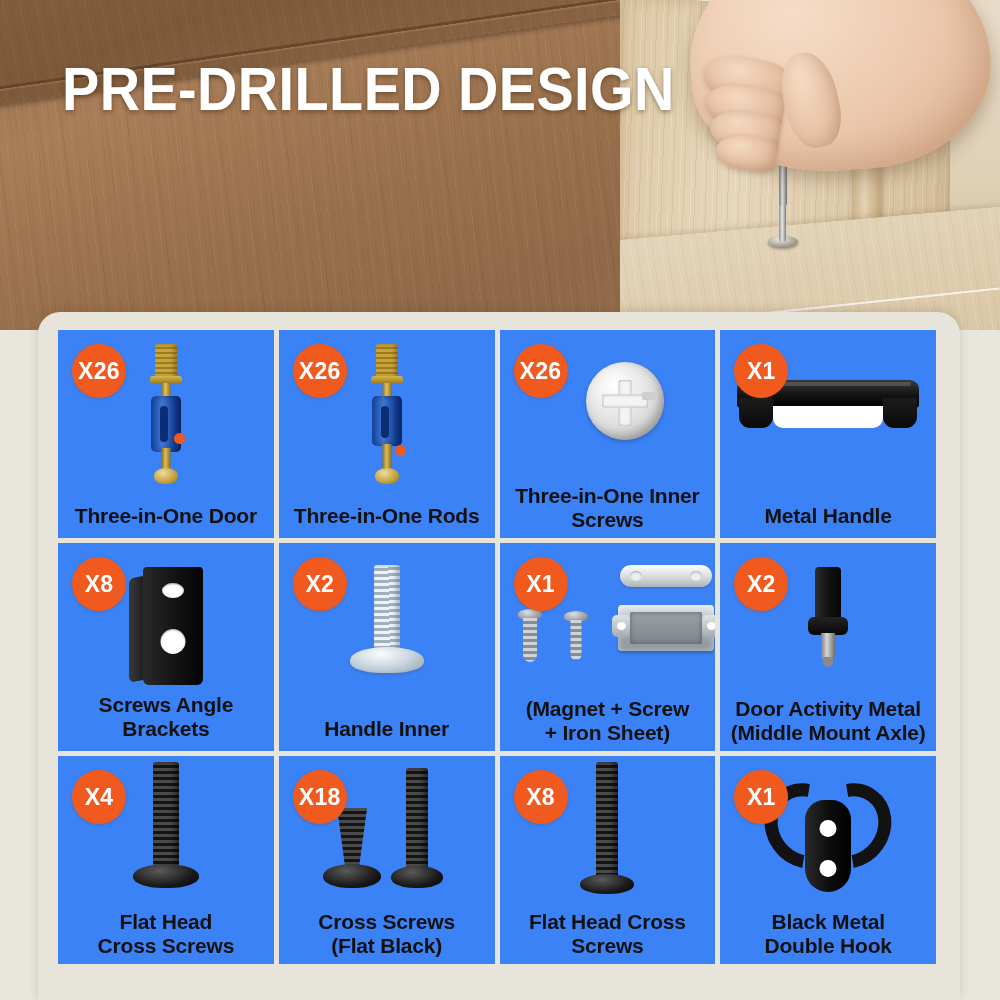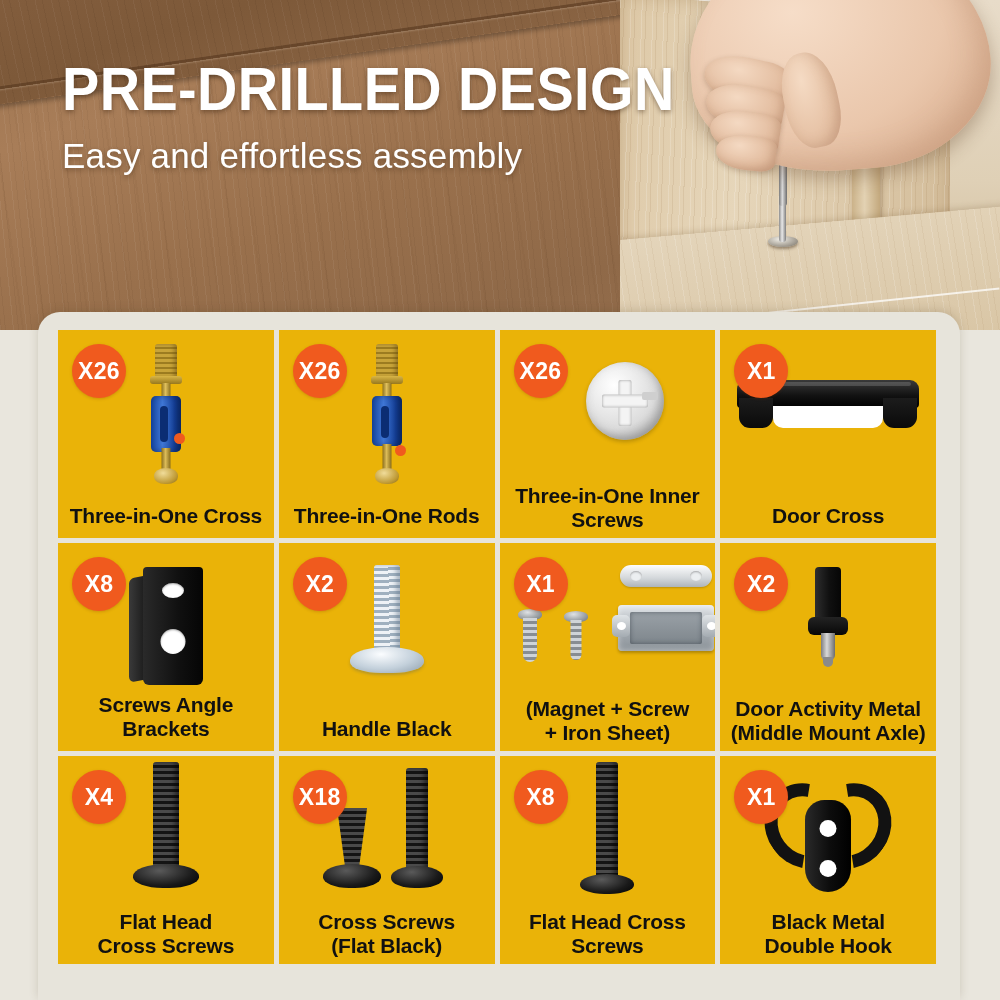--- a/index.html
+++ b/index.html
@@ -124,21 +124,21 @@
   .panel{
     position:absolute;left:38px;top:312px;width:922px;height:688px;
     background:#E7E4DB;border-radius:22px 22px 0 0;
     box-shadow:0 -2px 10px rgba(80,60,35,.18);
   }
   .grid{
     position:absolute;left:20px;top:18px;width:878px;
     display:grid;grid-template-columns:repeat(4,1fr);
     grid-auto-rows:208px;gap:5px;
   }
-  .card{position:relative;background:#eab308;overflow:hidden;}
+  .card{position:relative;background:#3b82f6;overflow:hidden;}
   .badge{
     position:absolute;left:14px;top:14px;width:54px;height:54px;border-radius:50%;
     background:#F05A1E;color:#fff;font-size:23px;font-weight:bold;
     display:flex;align-items:center;justify-content:center;letter-spacing:.3px;
     box-shadow:0 1px 3px rgba(120,50,10,.25);z-index:3;
   }
   .art{position:absolute;left:0;top:6px;width:100%;height:140px;}
   .label{
     position:absolute;left:6px;right:6px;bottom:10px;
     text-align:center;font-size:21px;font-weight:bold;color:#111;
@@ -293,39 +293,38 @@
 
     <div class="hand"></div>
     <div class="finger f1"></div>
     <div class="finger f2"></div>
     <div class="finger f3"></div>
     <div class="finger f4"></div>
     <div class="thumb"></div>
   </div>
 
   <div class="headline">PRE-DRILLED DESIGN</div>
-  <div class="subhead">Easy and effortless assembly</div>
 
   <div class="panel">
     <div class="grid">
 
       <div class="card">
         <div class="badge">X26</div>
         <div class="art">
           <div class="ctr tio-thread"></div>
             <div class="ctr tio-flange"></div>
             <div class="ctr tio-neck"></div>
           <div class="ctr tio-sleeve">
               <div class="tio-slot"></div>
               <div class="tio-dot"></div>
             </div>
           <div class="ctr tio-rod"></div>
             <div class="ctr tio-ball"></div>
         </div>
-        <div class="label">Three-in-One Cross</div>
+        <div class="label">Three-in-One Door</div>
       </div>
 
       <div class="card">
         <div class="badge">X26</div>
         <div class="art">
           <div class="ctr tio-thread"></div>
             <div class="ctr tio-flange"></div>
             <div class="ctr tio-neck"></div>
           <div class="ctr tio-sleeve" style="height:50px">
               <div class="tio-slot" style="height:32px"></div>
@@ -356,21 +355,21 @@
         <div class="badge">X1</div>
         <div class="art">
           <div class="ctr handle">
             <div class="handle-bar"></div>
             <div class="handle-leg l"></div>
               <div class="handle-leg r"></div>
             <div class="handle-inner"></div>
             <div class="handle-hl"></div>
           </div>
         </div>
-        <div class="label">Door Cross</div>
+        <div class="label">Metal Handle</div>
       </div>
 
       <div class="card">
         <div class="badge">X8</div>
         <div class="art">
           <div class="ctr brk">
             <div class="brk-side"></div>
             <div class="brk-face">
               <div class="brk-hole brk-h1"></div>
               <div class="brk-hole brk-h2"></div>
@@ -379,21 +378,21 @@
         </div>
         <div class="label">Screws Angle Brackets</div>
       </div>
 
       <div class="card">
         <div class="badge">X2</div>
         <div class="art">
           <div class="ctr hs-thread"></div>
           <div class="ctr hs-head"></div>
         </div>
-        <div class="label">Handle Black</div>
+        <div class="label">Handle Inner</div>
       </div>
 
       <div class="card">
         <div class="badge">X1</div>
         <div class="art mk">
           <div class="plate">
             <div class="plate-h" style="left:10px"></div>
               <div class="plate-h" style="right:10px"></div>
           </div>
           <div class="catch">

